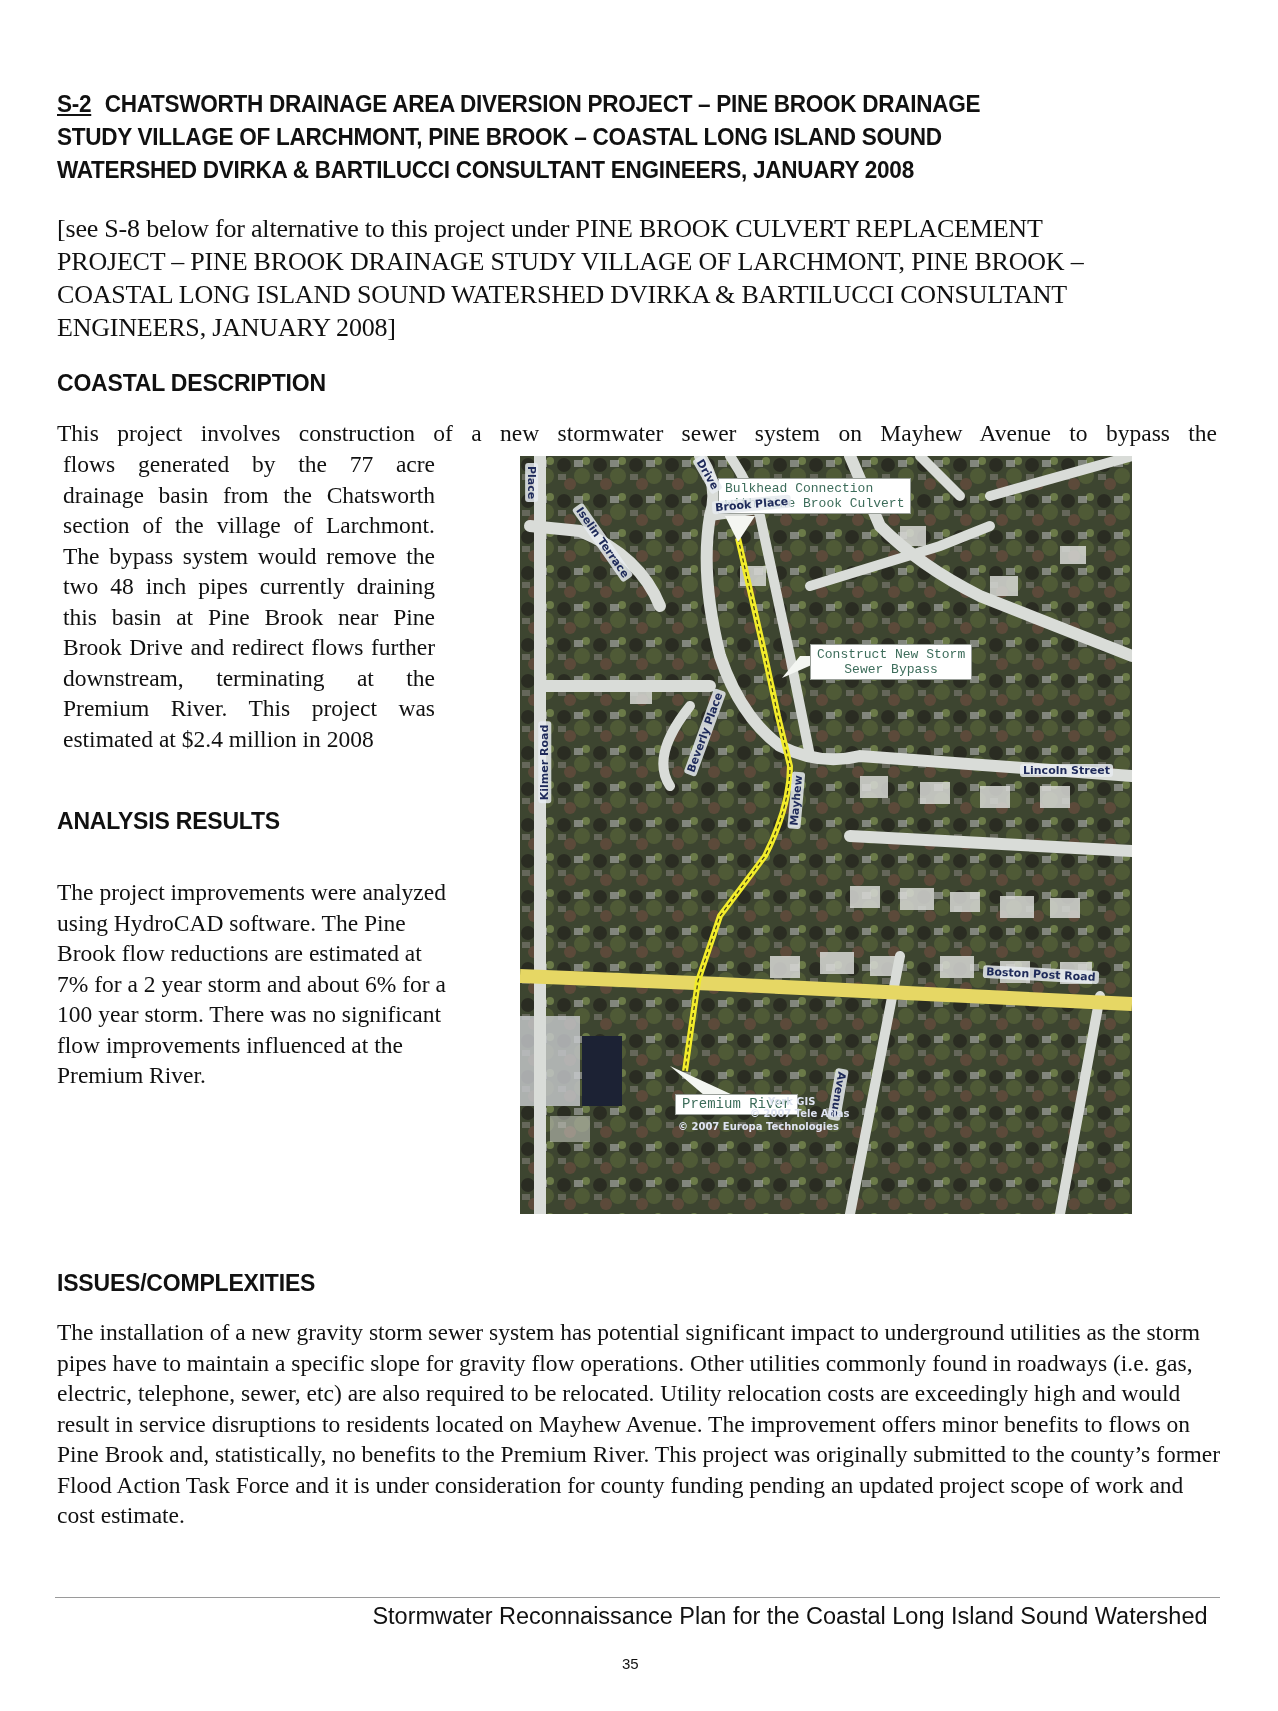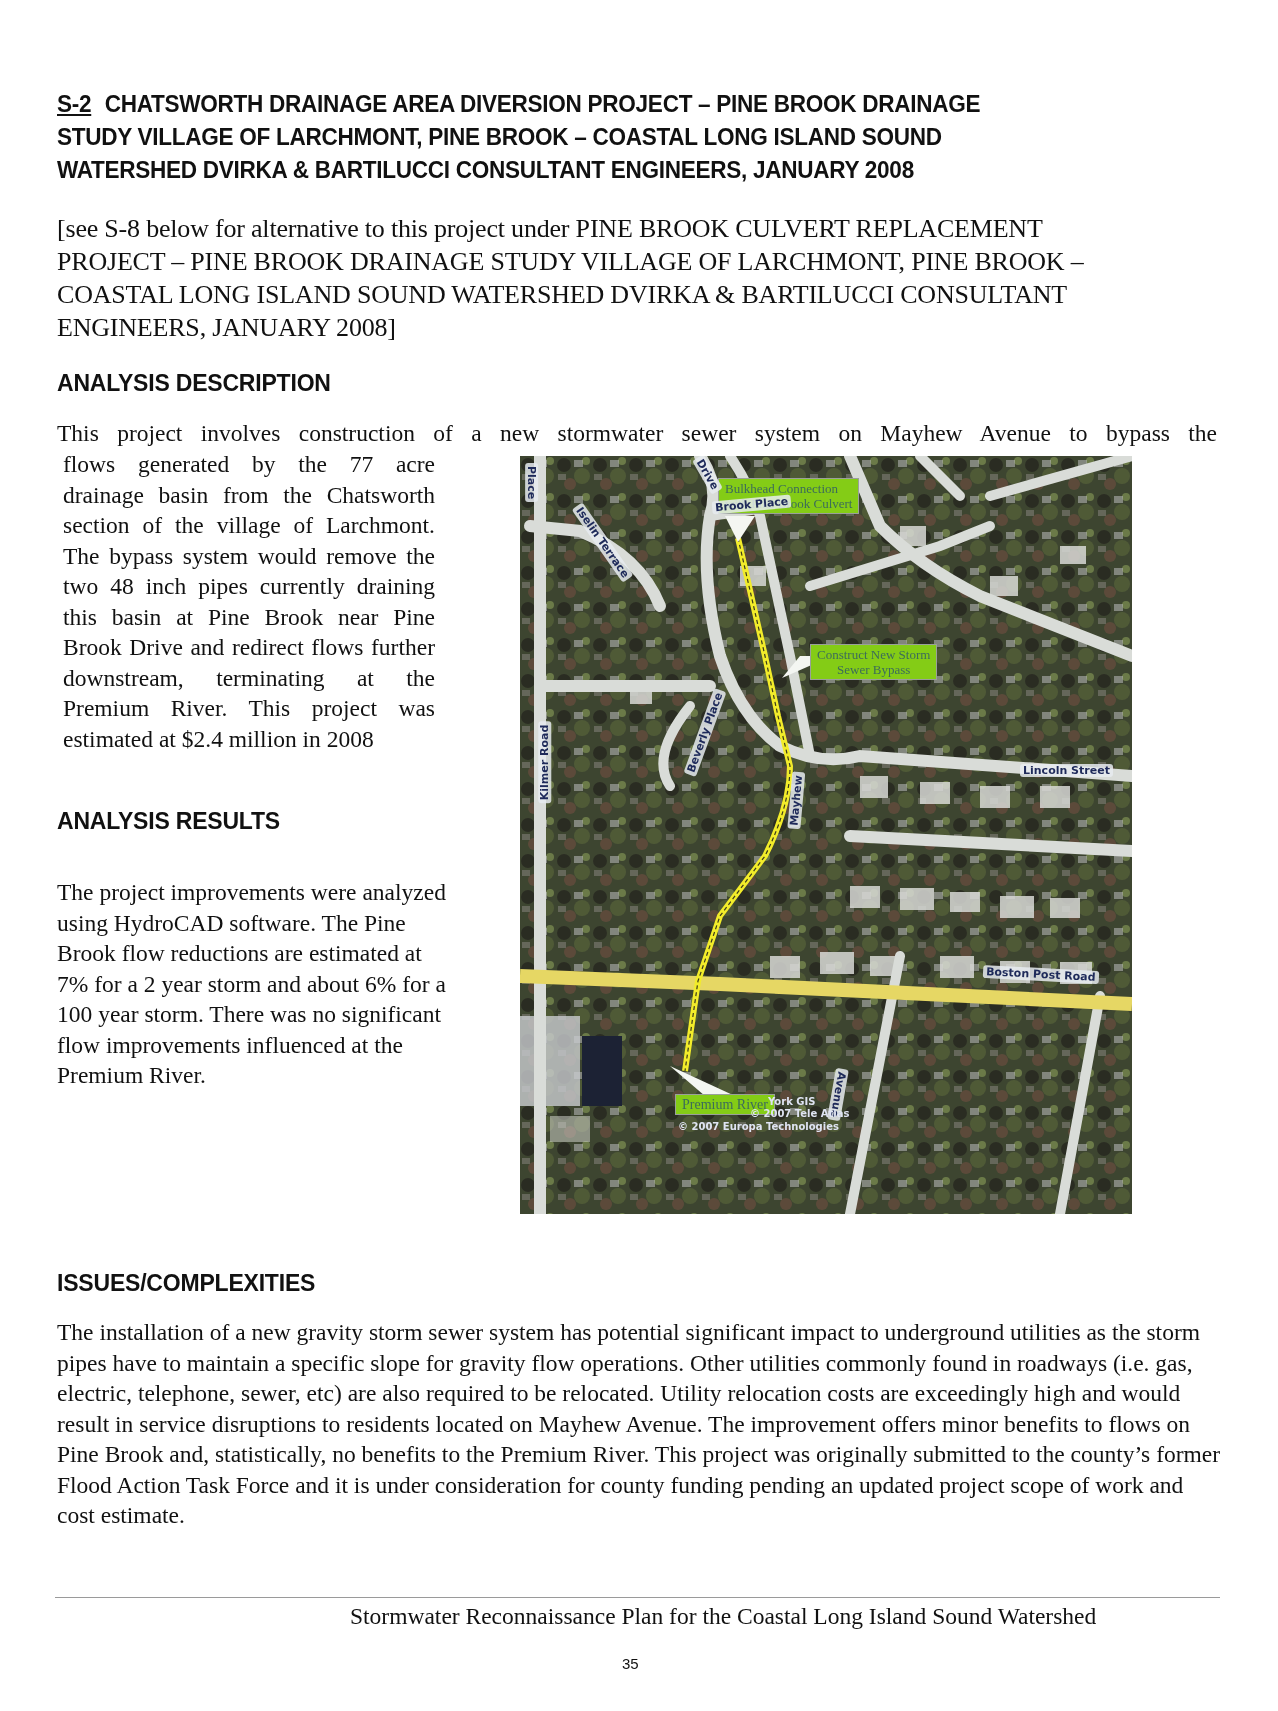--- a/index.html
+++ b/index.html
@@ -37,41 +37,41 @@
     .analysis-col p { margin: 0 0 30px 0; }
     .issues-text { left: 57px; top: 1317px; width: 1170px; line-height: 30.5px; }
 
     .map {
       position: absolute; left: 520px; top: 456px; width: 612px; height: 758px;
       background: #3b3a2c; overflow: hidden;
     }
     .map svg { position: absolute; left: 0; top: 0; }
 
     .callout {
-      position: absolute; background: #84cc16; border: 1px solid #9aa09a;
-      font-family: Liberation Serif, serif; color: #3c6c5a;
+      position: absolute; background: #ffffff; border: 1px solid #9aa09a;
+      font-family: Liberation Mono, monospace; color: #3c6c5a;
       font-size: 13px; line-height: 15px; padding: 2px 6px;
     }
     .road-label {
       position: absolute; font-family: "DejaVu Sans", sans-serif; font-weight: bold;
       font-size: 11px; color: #1e2a5a; background: rgba(230,235,240,0.85);
       padding: 0 3px; border-radius: 3px; white-space: nowrap;
     }
     .copyright {
       position: absolute; font-family: "DejaVu Sans", sans-serif; font-weight: bold;
       font-size: 10px; color: #dfe4f2; white-space: nowrap; line-height: 12px;
     }
 
     .footer-rule {
       position: absolute; left: 55px; top: 1597px; width: 1165px; height: 0;
       border-top: 1.5px solid #9a9a9a;
     }
     .footer-text {
       position: absolute; left: 350px; top: 1603px; width: 880px;
-      font-family: Liberation Serif, serif; font-size: 23.5px; color: #111;
+      font-family: Liberation Sans, sans-serif; font-size: 23.5px; color: #111; text-align: center;
     }
     .page-number {
       position: absolute; left: 622px; top: 1655px; width: 40px; 
       font-family: "Liberation Sans", sans-serif; font-size: 15px; color: #111;
     }
   </style>
 </head>
 <body>
 
 <div class="page">
@@ -82,21 +82,21 @@
     <span>WATERSHED DVIRKA &amp; BARTILUCCI CONSULTANT ENGINEERS, JANUARY 2008</span>
   </div>
 
   <div class="note">
     <span>[see S-8 below for alternative to this project under PINE BROOK CULVERT REPLACEMENT</span><br>
     <span>PROJECT – PINE BROOK DRAINAGE STUDY VILLAGE OF LARCHMONT, PINE BROOK –</span><br>
     <span>COASTAL LONG ISLAND SOUND WATERSHED DVIRKA &amp; BARTILUCCI CONSULTANT</span><br>
     <span>ENGINEERS, JANUARY 2008]</span>
   </div>
 
-  <h2 class="section" style="top:370px;">ANALYSIS DESCRIPTION</h2>
+  <h2 class="section" style="top:370px;">COASTAL DESCRIPTION</h2>
 
   <div class="body-text intro-line">This project involves construction of a new stormwater sewer system on Mayhew Avenue to bypass the</div>
   <div class="body-text desc-col">flows generated by the 77 acre drainage basin from the Chatsworth section of the village of Larchmont.  The bypass system would remove the two 48 inch pipes currently draining this basin at Pine Brook near Pine Brook Drive and redirect flows further downstream, terminating at the Premium River.  This project was estimated at $2.4 million in 2008</div>
 
   <h2 class="section" style="top:808px;">ANALYSIS RESULTS</h2>
   <div class="body-text analysis-col">
     <p>The project improvements were analyzed using HydroCAD software.  The Pine Brook flow reductions are estimated at 7% for a 2 year storm and about 6% for a 100 year storm. There was no significant flow improvements influenced at the Premium River.</p>
   </div>
 
   <div class="map">

